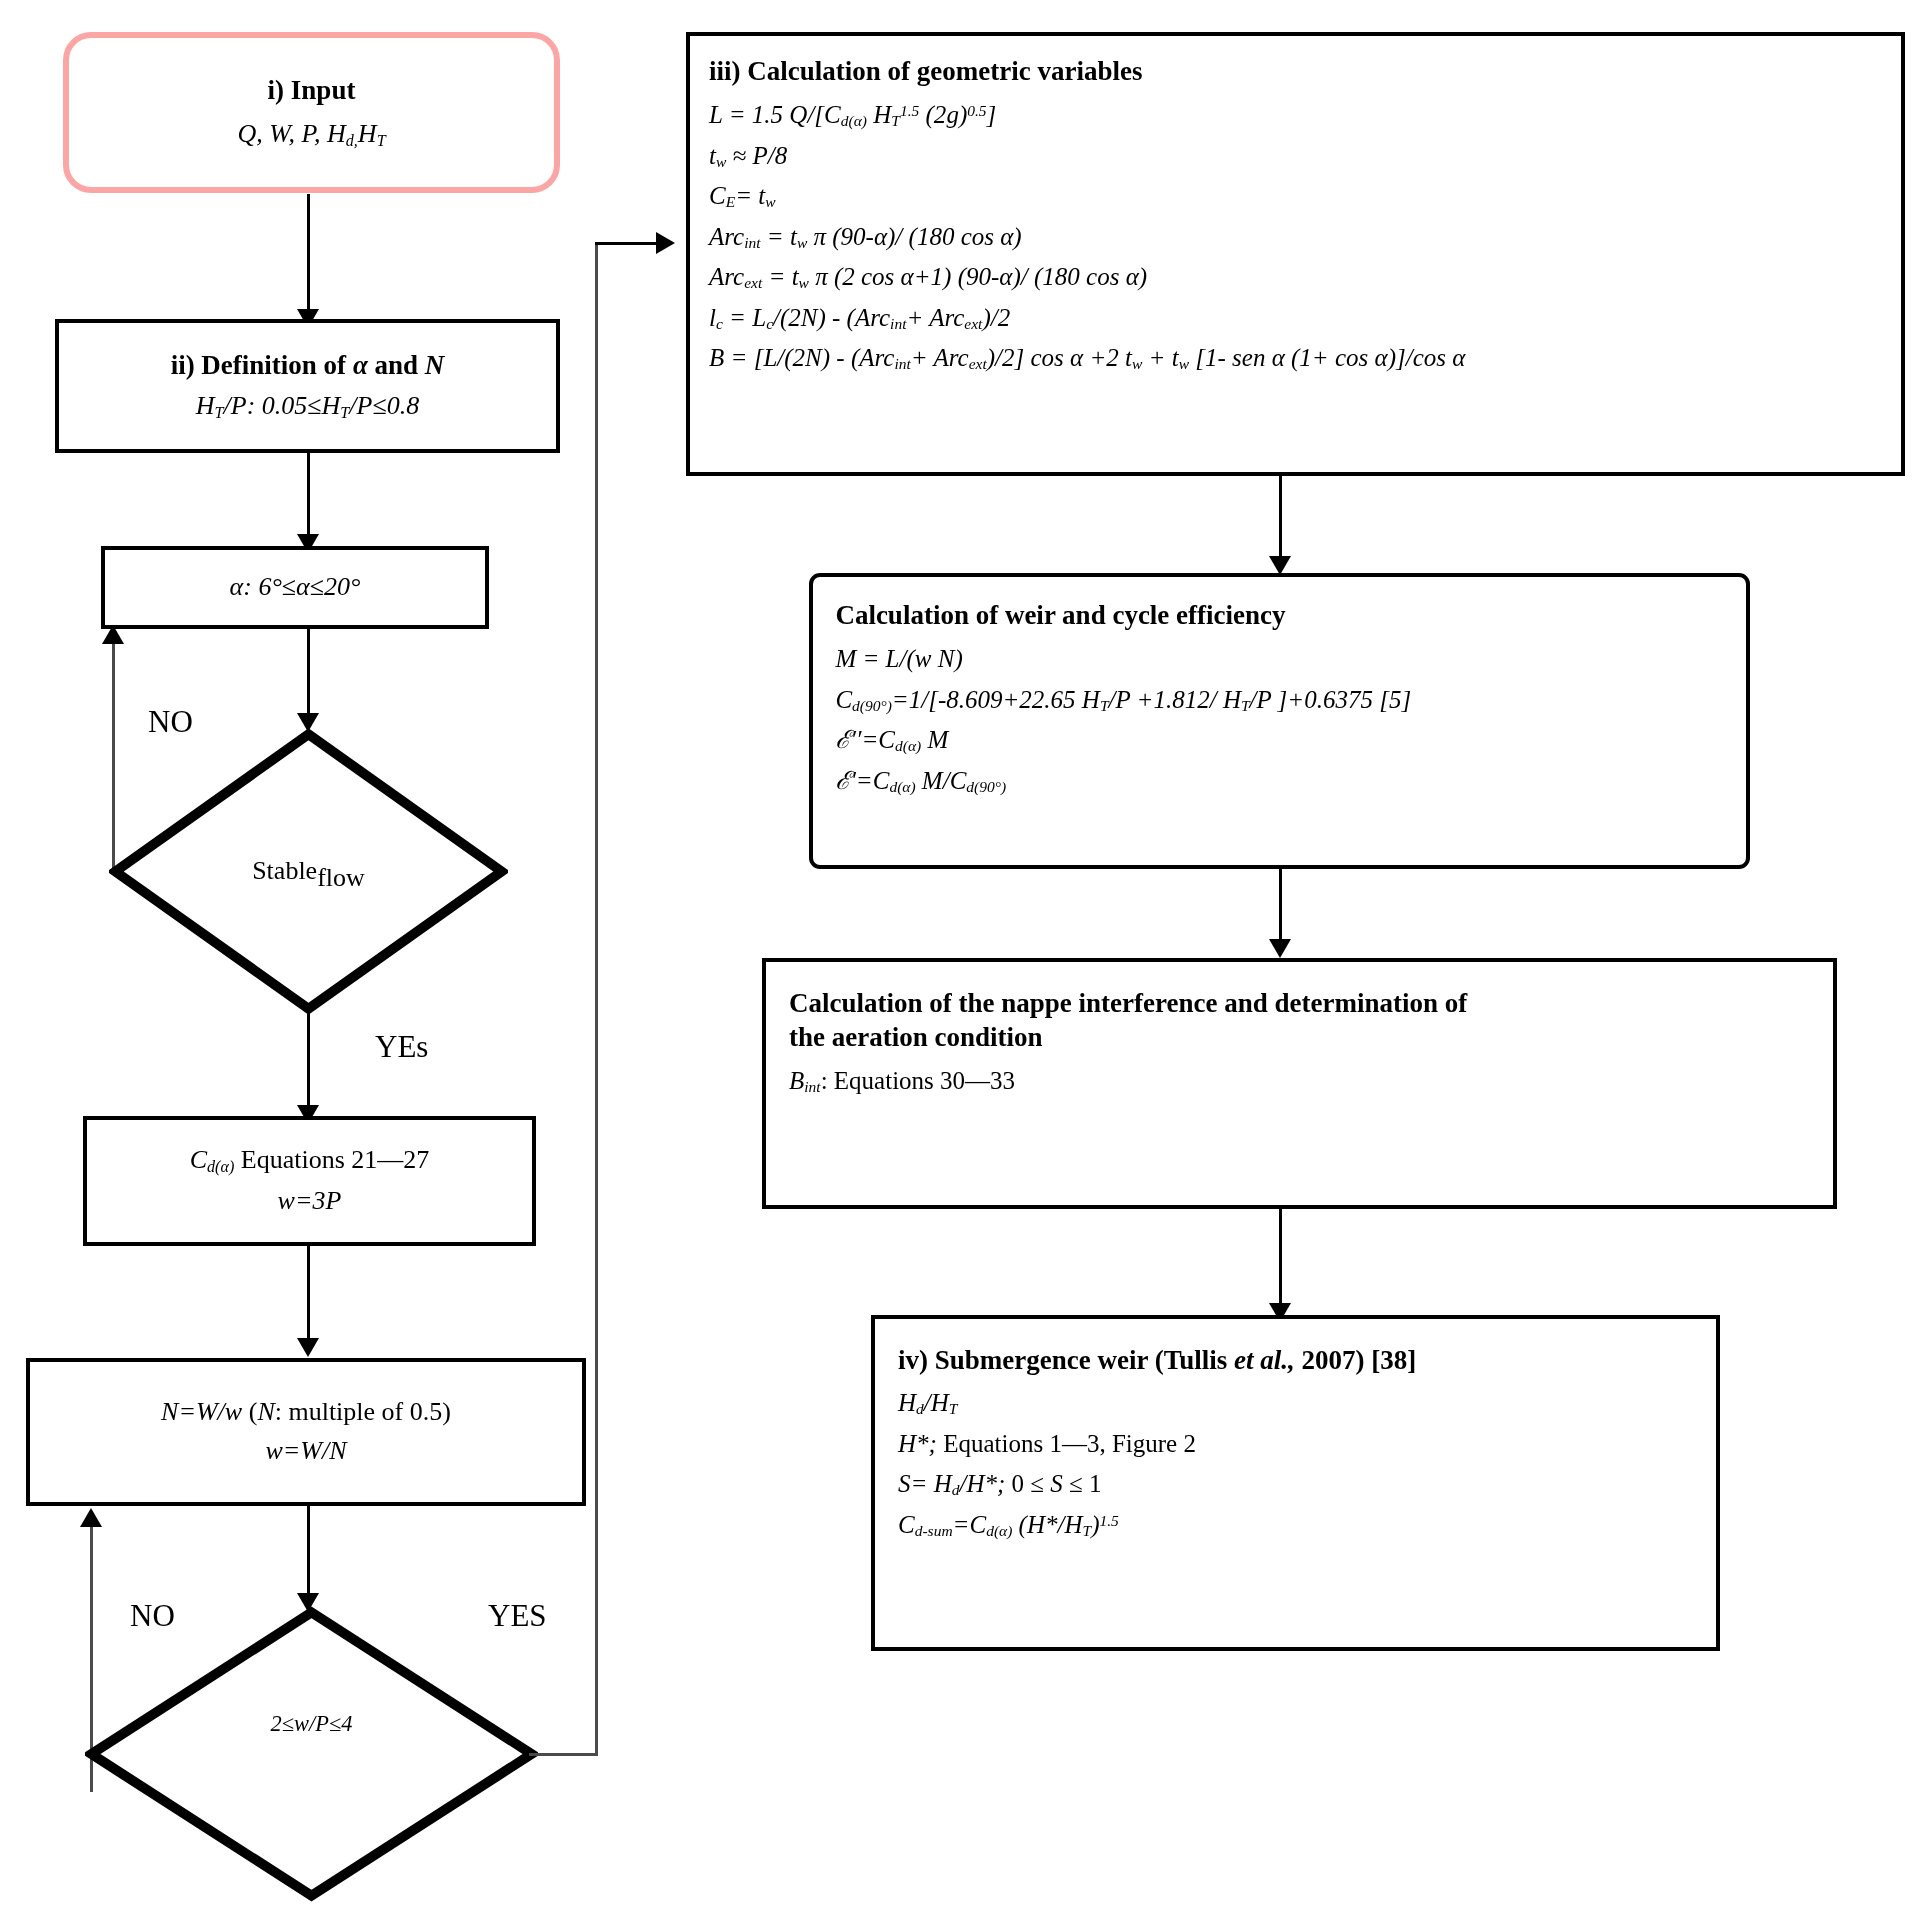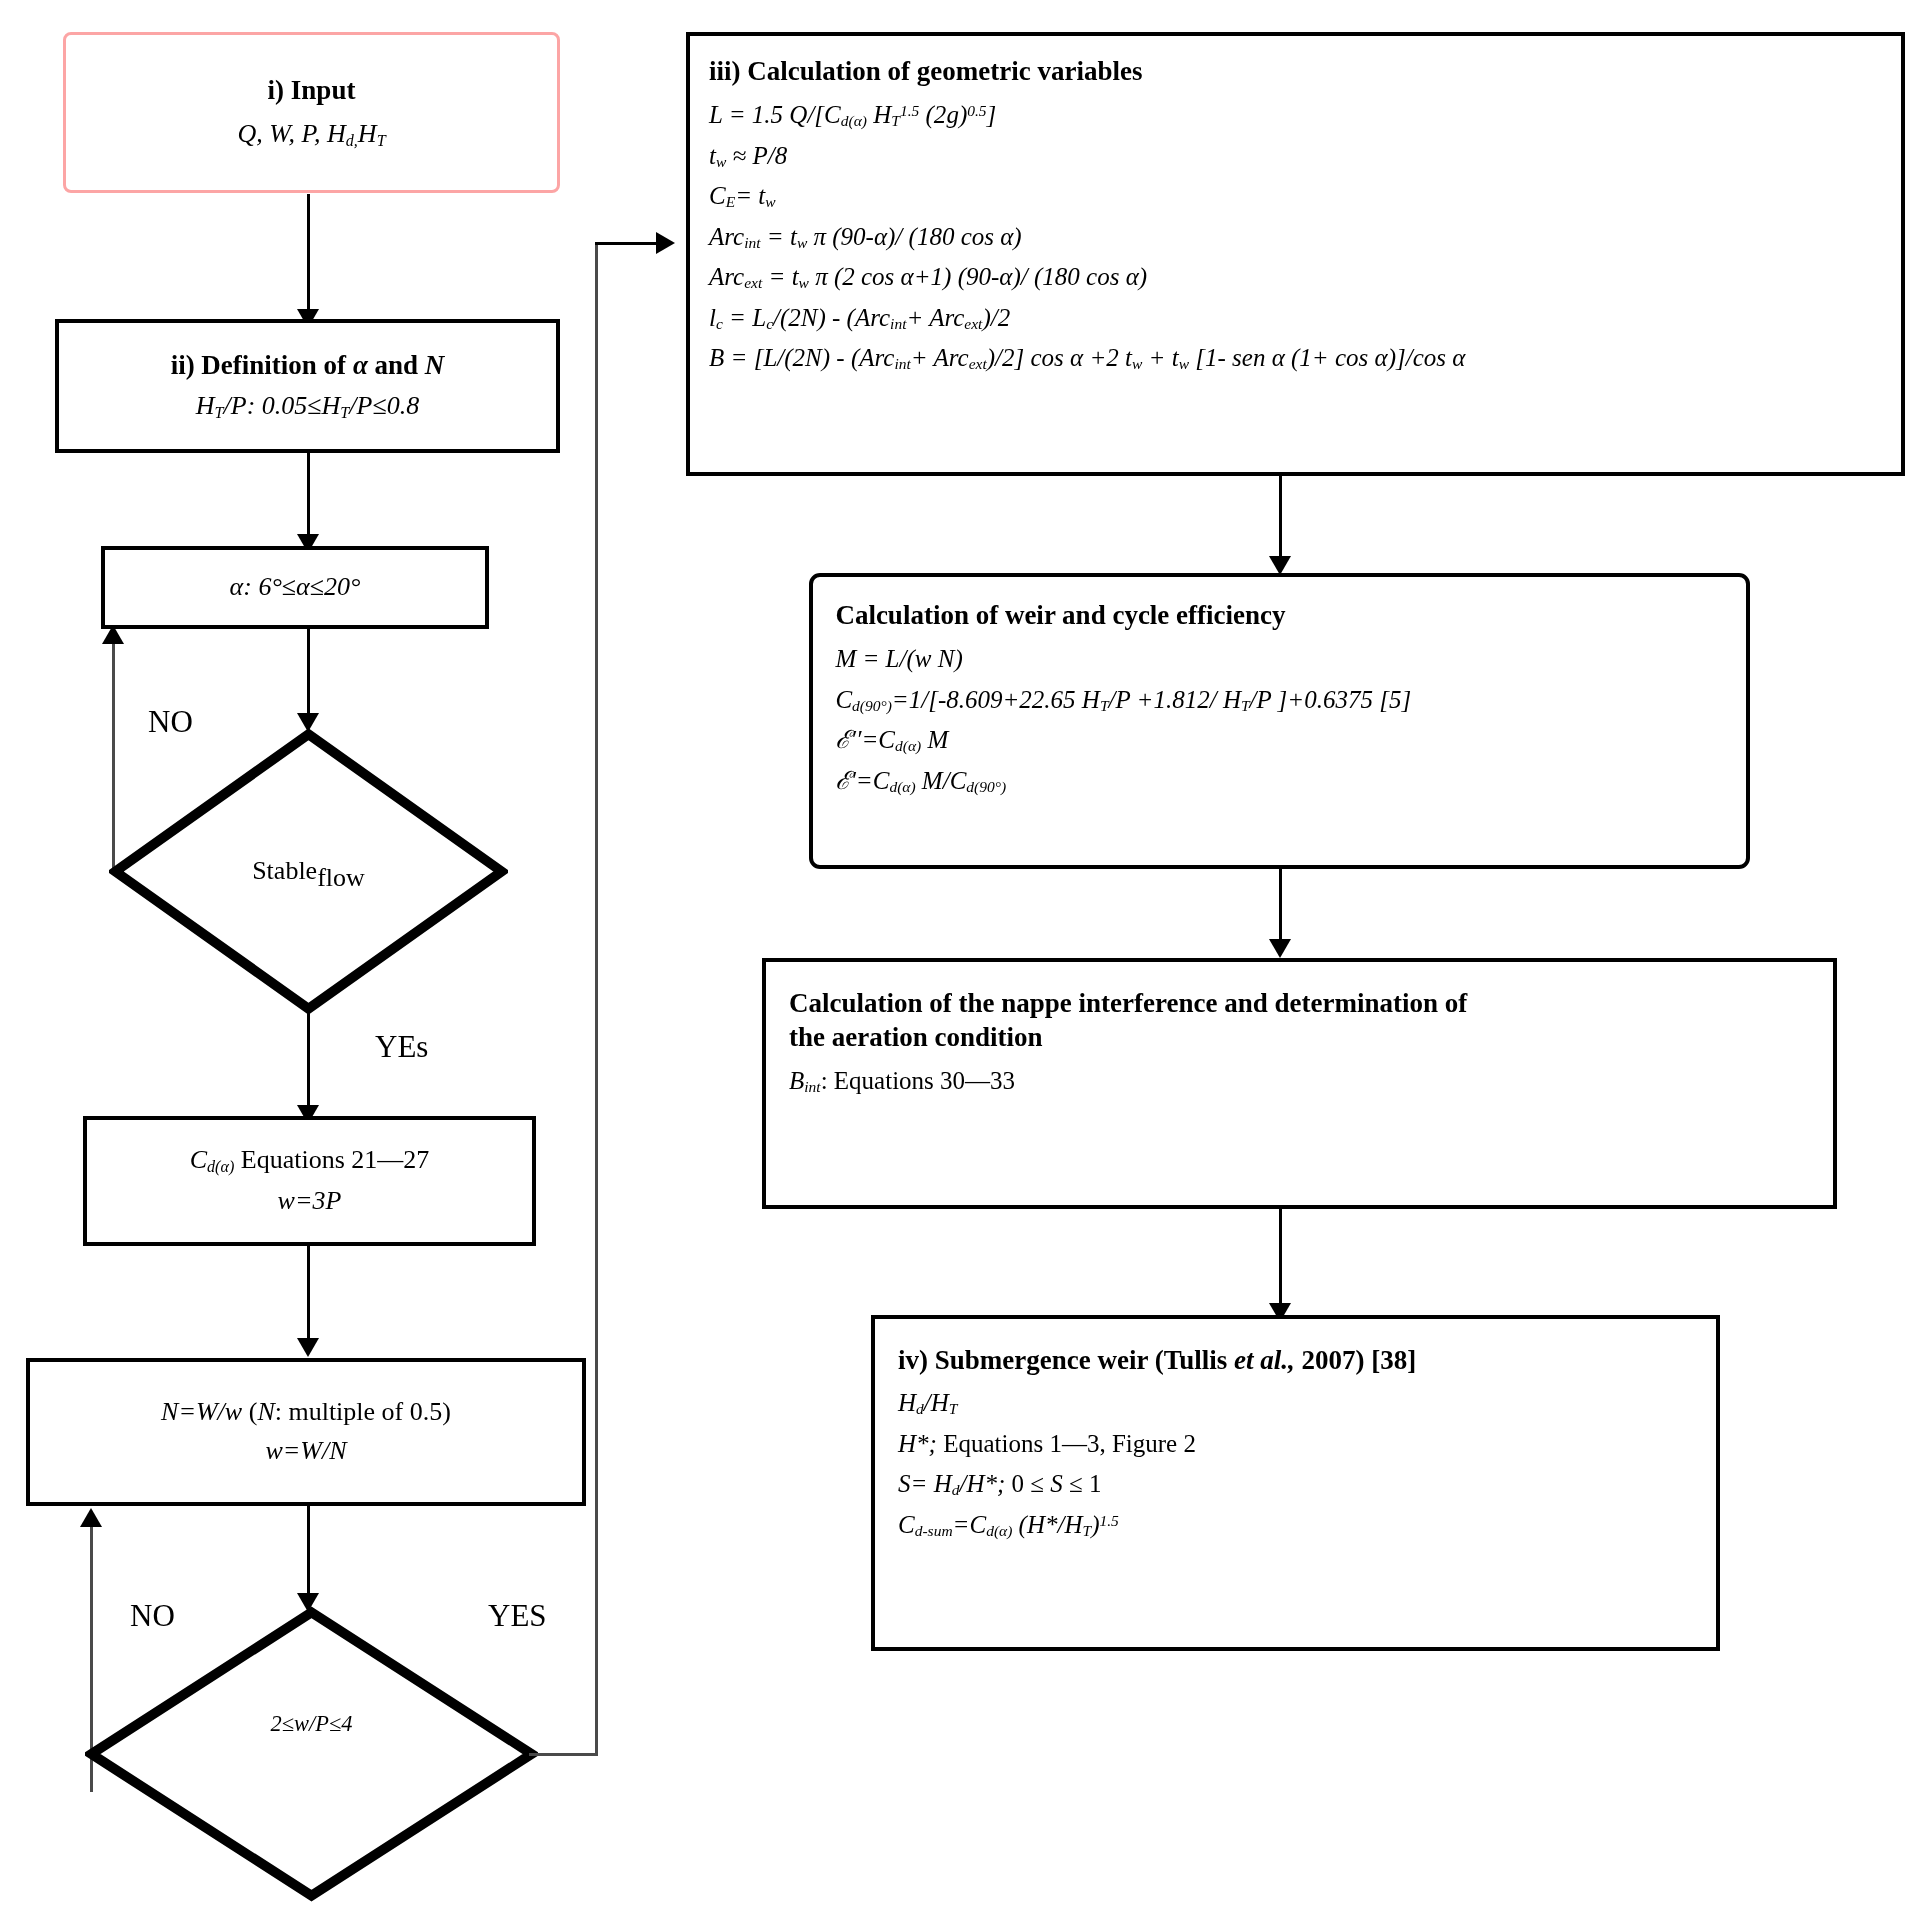--- a/index.html
+++ b/index.html
@@ -2,21 +2,21 @@
 <html style="font-size:7.2px"><head>
 <meta charset="utf-8">
 <style>
   html,body{margin:0;padding:0;background:#fff;}
   body{font-family:"Liberation Serif", serif;color:#000;}
   #stage{position:relative;width:1926px;height:1916px;background:#fff;overflow:hidden;}
 
   
   .node{position:absolute;box-sizing:border-box;background:#fff;}
   .rect{border:4.5px solid #000;}
-  .rounded{border:3px solid #fca5a5;border-radius:8px;}
+  .rounded{border:6px solid #fca5a5;border-radius:28px;}
 
   .ctr{display:flex;flex-direction:column;align-items:center;justify-content:center;text-align:center;}
   .lft{display:flex;flex-direction:column;align-items:flex-start;justify-content:flex-start;text-align:left;}
 
   .ln{display:block;white-space:nowrap;}
   .b{font-weight:bold;}
   .it{font-style:italic;}
 
   
   .fs-title{font-size:27px;line-height:1.25;}

